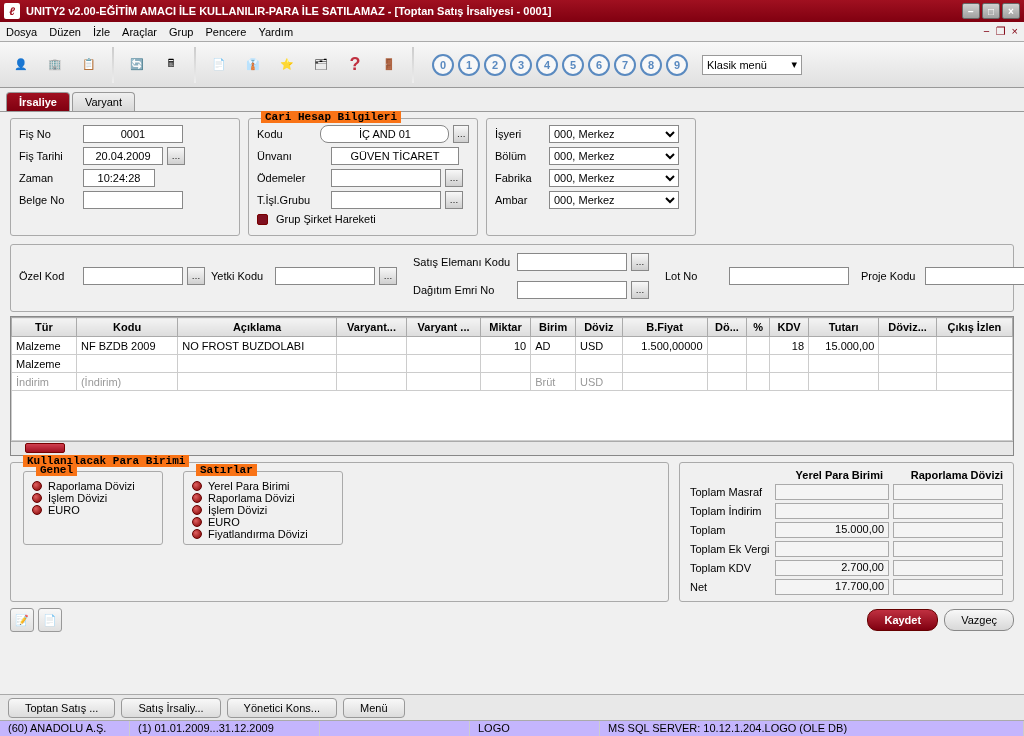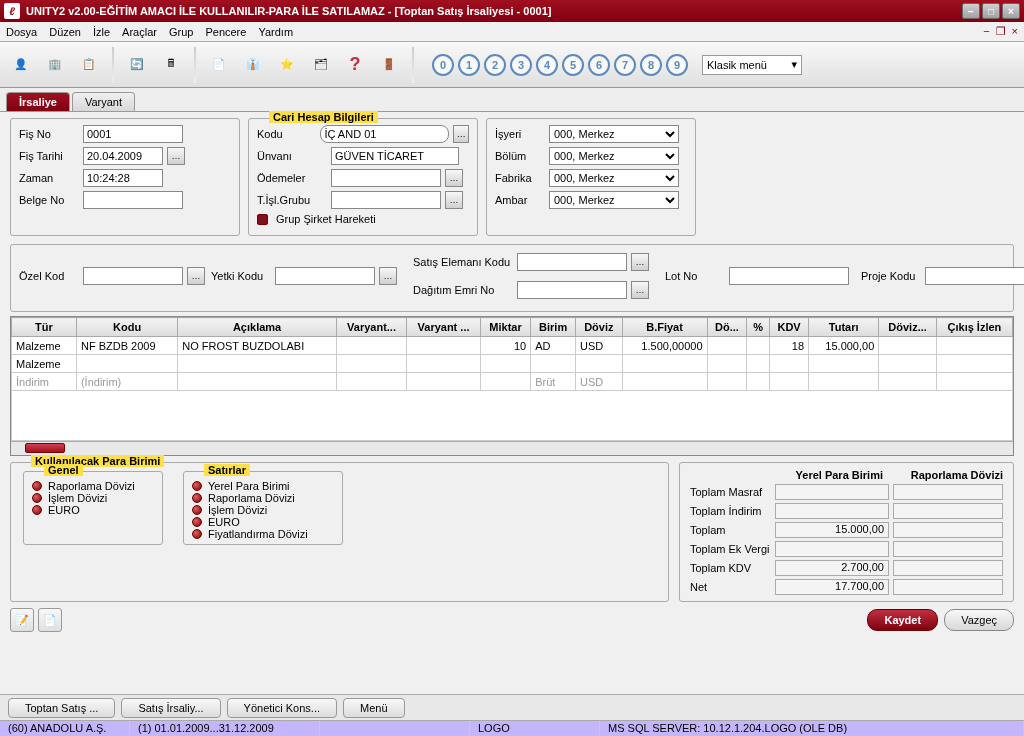--- a/index.html
+++ b/index.html
@@ -15,26 +15,26 @@
 .toolbar .tbtn { width: 30px; height: 36px; display:flex; align-items:center; justify-content:center; border: 1px solid transparent; }
 .toolbar .sep { width: 2px; height: 36px; background: linear-gradient(#ccc,#eee); margin: 0 4px; }
 .numbers { display:flex; gap:4px; margin-left:10px; }
 .numbers .num { width:22px; height:22px; border:2px solid #5a8ac0; border-radius:50%; display:flex; align-items:center; justify-content:center; color:#5a8ac0; font-weight:bold; background:#f8f8f8; }
 .menudrop { background:#fff; border:1px solid #999; height:20px; width:100px; display:flex; align-items:center; padding:0 4px; margin-left:10px; }
 .tabs { display:flex; border-bottom:1px solid #999; padding: 4px 6px 0 6px; background:#eee; }
 .tab { padding:3px 12px; border:1px solid #999; border-bottom:none; background:linear-gradient(#f0f0f0,#d8d8d8); border-radius:4px 4px 0 0; margin-right:2px; }
 .tab.active { background:linear-gradient(#a01020,#800010); color:#fff; font-weight:bold; }
 .form-area { padding:6px 10px; display:flex; gap:8px; }
 .panel { border:1px solid #aaa; border-radius:3px; padding:6px 8px; position:relative; background:#f0f0f0; }
-.panel-title { position:absolute; top:-8px; left:20px; background:#fde047; padding:0 4px; font-weight:bold; }
+.panel-title { position:absolute; top:-8px; left:12px; background:#f97316; padding:0 4px; font-weight:bold;font-family:Liberation Mono, monospace; }
 .frow { display:flex; align-items:center; margin-bottom:4px; gap:4px; }
 .lbl { width:60px; }
 .lbl2 { width:70px; }
 .lbl3 { width:50px; }
-input.txt { height:18px; border:1px solid #888; padding:0 3px; background:#fff; }
+input.txt { height:18px; border:1px solid #888; padding:0 3px; background:#fff;text-align:center; }
 .browse { width:18px; height:18px; background:linear-gradient(#f8f8f8,#d0d0d0); border:1px solid #888; display:flex; align-items:center; justify-content:center; font-size:9px; }
 select.sel { height:18px; border:1px solid #888; background:#fff; }
 .filters { margin:2px 10px; border:1px solid #aaa; border-radius:3px; padding:8px; display:flex; gap:16px; align-items:center; }
 .grid { margin:4px 10px; border:1px solid #888; }
 .grid table { width:100%; border-collapse:collapse; }
 .grid th { background:linear-gradient(#f4f4f4,#dcdcdc); border:1px solid #aaa; padding:3px 4px; font-weight:bold; text-align:center; }
 .grid td { border:1px solid #ccc; padding:2px 4px; height:18px; background:#fff; }
 .grid td.right { text-align:right; }
 .grid .disabled td { color:#999; }
 .gridscroll { height:14px; background:#e8e8e8; border-top:1px solid #aaa; position:relative; }
@@ -134,21 +134,21 @@
         <span class="lbl">Fiş No</span>
         <input class="txt" style="width: 100px;" value="0001">
       </div>
     <div class="frow">
         <span class="lbl">Fiş Tarihi</span>
         <input class="txt" style="width: 80px;" value="20.04.2009">
         <div class="browse">…</div>
       </div>
     <div class="frow">
         <span class="lbl">Zaman</span>
-        <input class="txt" style="width: 80px;" value="10:24:28">
+        <input class="txt" style="width: 72px;" value="10:24:28">
       </div>
     <div class="frow">
         <span class="lbl">Belge No</span>
         <input class="txt" style="width: 100px;" value="">
       </div>
   </div>
 
   <div class="panel" style="width:230px;">
     <div class="panel-title">Cari Hesap Bilgileri</div>
     <div class="frow">

